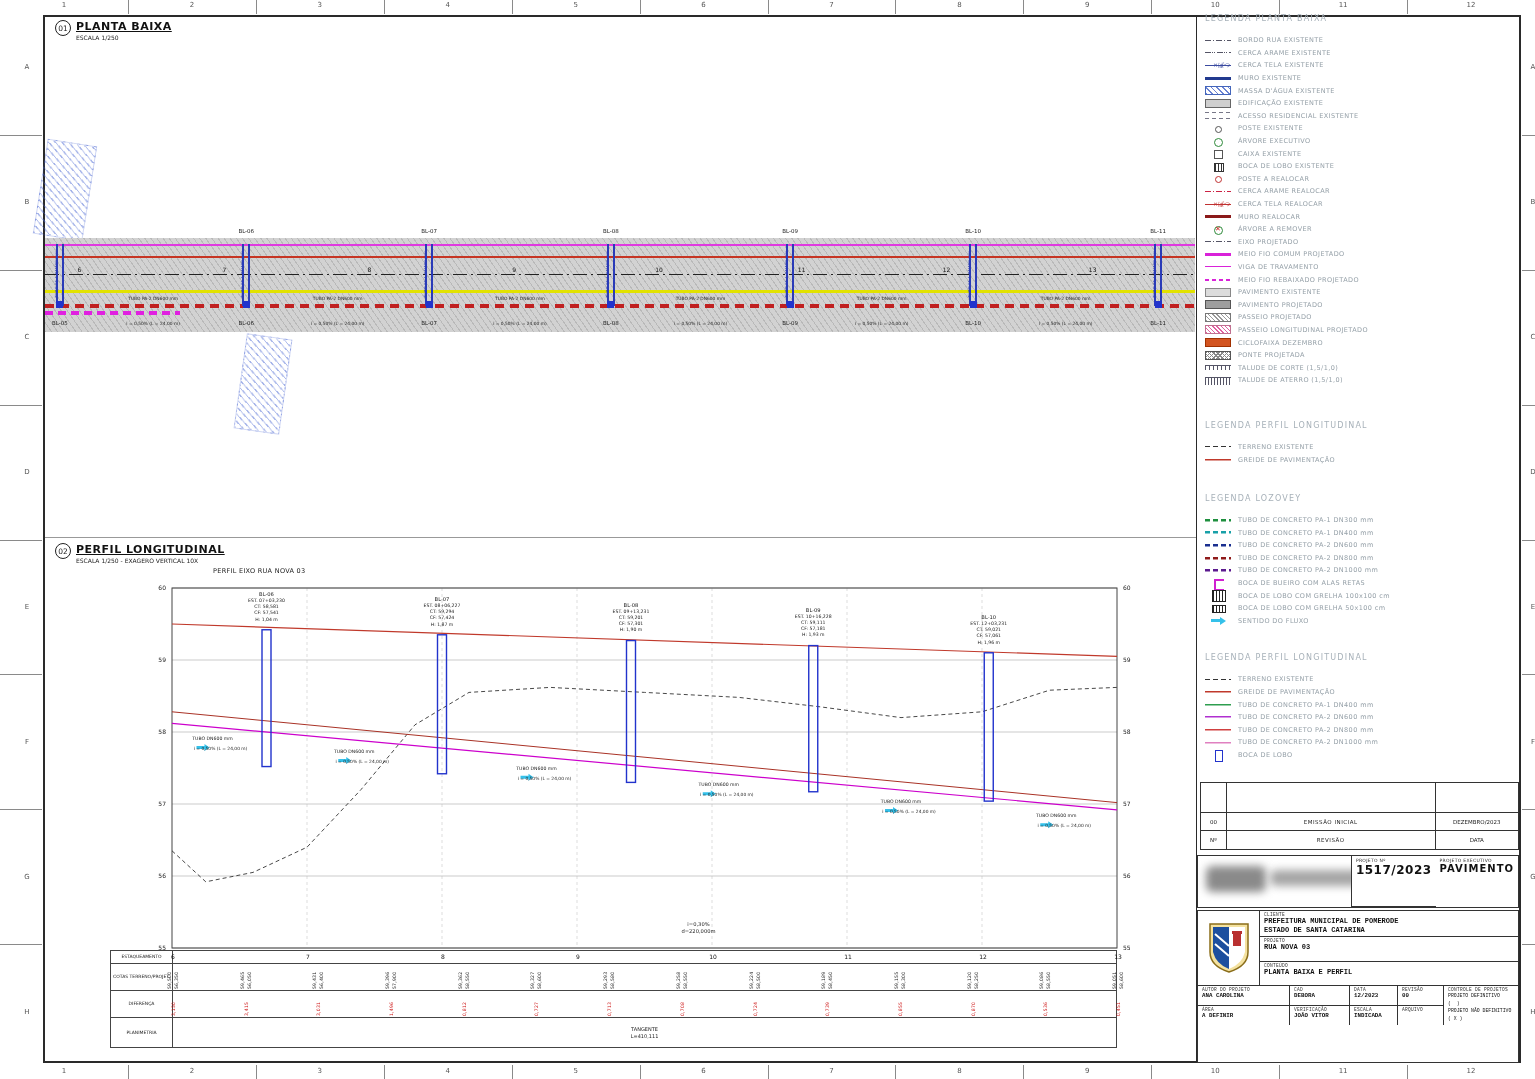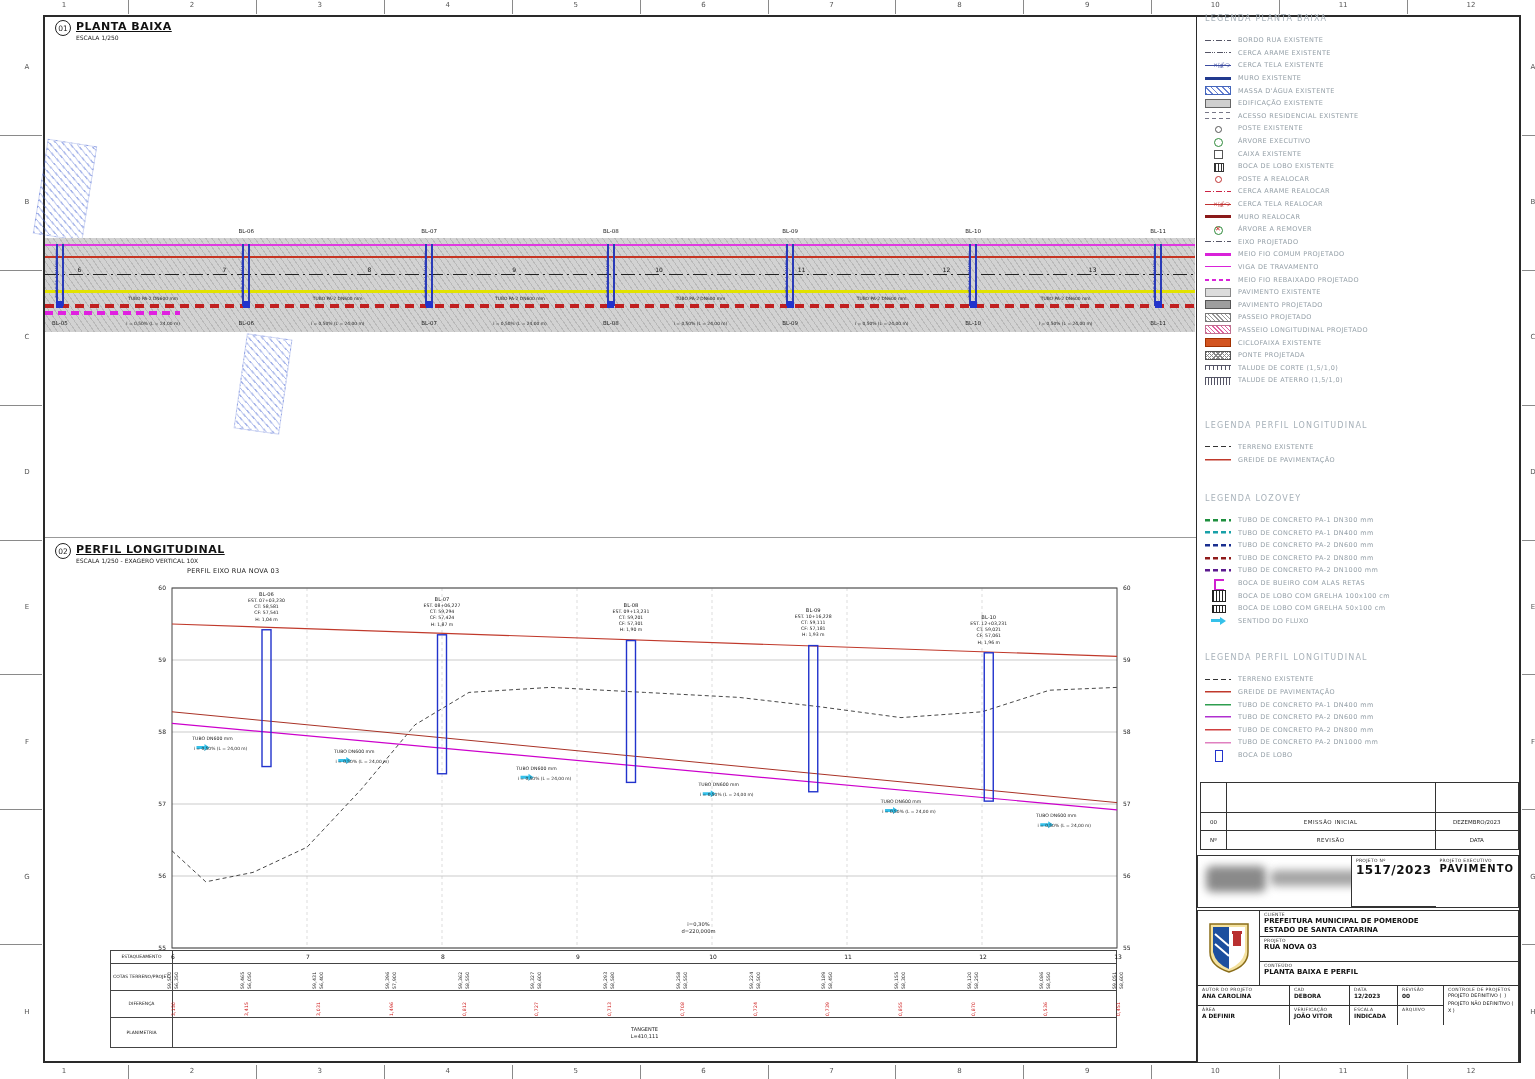--- a/index.html
+++ b/index.html
@@ -41,21 +41,21 @@
   .pl-bar{position:absolute;top:6px;height:62px;width:8px;border-left:2px solid #2a3bb8;border-right:2px solid #2a3bb8;}
   .pl-square{position:absolute;width:7px;height:7px;background:#2233cc;top:63px;}
   .pl-riser{position:absolute;transform-origin:0 0;transform:rotate(-90deg);font-size:4.2px;color:#2a3bb8;white-space:nowrap;}
   .pl-bl-top{position:absolute;top:-10px;font-size:5.5px;color:#222;transform:translateX(-50%);white-space:nowrap;}
   .pl-bl-bottom{position:absolute;top:82px;font-size:5.5px;color:#222;transform:translateX(-50%);white-space:nowrap;}
   .pl-seg-pipe{position:absolute;top:58px;font-size:4.4px;color:#222;transform:translateX(-50%);white-space:nowrap;}
   .pl-seg-slope{position:absolute;top:83px;font-size:4.4px;color:#222;transform:translateX(-50%);white-space:nowrap;}
   .pl-station{position:absolute;top:28px;font-size:6px;color:#111;transform:translateX(-50%);}
 
   
-  .chart-title{position:absolute;left:187px;top:567px;font-size:6.5px;color:#222;letter-spacing:.3px;}
+  .chart-title{position:absolute;left:213px;top:567px;font-size:6.5px;color:#222;letter-spacing:.3px;}
   #profile-svg{position:absolute;left:150px;top:578px;}
 
   
   #data-table{position:absolute;left:110px;top:950px;width:1007px;height:98px;border:1px solid #444;background:#fff;}
   .dt-row{position:relative;border-bottom:1px solid #444;display:flex;}
   .dt-row:last-child{border-bottom:none;}
   .dt-label{width:62px;border-right:1px solid #444;font-size:4.5px;color:#222;display:flex;align-items:center;justify-content:center;text-align:center;padding:1px;line-height:1.3;}
   .dt-data{position:relative;flex:1;}
   .dt-station{position:absolute;top:2px;font-size:6px;color:#111;transform:translateX(-50%);}
   .rot{position:absolute;transform-origin:0 0;transform:rotate(-90deg);font-size:4.6px;white-space:nowrap;color:#222;letter-spacing:.2px;}
@@ -139,21 +139,21 @@
   .pb-cell:first-child{border-bottom:1px solid #333;}
   .tb-label{font-size:4.5px;color:#333;letter-spacing:.3px;}
   .pb-num{font-size:12px;font-weight:bold;color:#111;text-align:center;letter-spacing:.5px;}
   .pb-exec{font-size:10px;font-weight:bold;color:#111;text-align:center;letter-spacing:1px;}
 
   
   #title-block{position:absolute;left:1197px;top:910px;width:322px;height:153px;border:1px solid #333;background:#fff;}
   .tb-r1{display:flex;height:75px;border-bottom:1px solid #333;}
   .tb-crest-cell{width:62px;border-right:1px solid #333;display:flex;align-items:center;justify-content:center;}
   .tb-r1-right{flex:1;display:flex;flex-direction:column;}
-  .tb-cell{position:relative;padding:1px 4px;}
+  .tb-cell{position:relative;padding:1px 4px;font-family:Liberation Mono, monospace;}
   .tb-r1-right .tb-cell{flex:1;border-bottom:1px solid #333;}
   .tb-r1-right .tb-cell:last-child{border-bottom:none;}
   .tb-strong{font-size:7px;font-weight:bold;color:#111;line-height:1.3;}
   .tb-val{font-size:5.8px;font-weight:bold;color:#111;line-height:1.4;}
   .tb-r2{display:flex;height:37px;border-bottom:1px solid #333;}
   .tb-r2 .tb-cell{border-right:1px solid #333;}
   .tb-r2 .tb-cell:last-child{border-right:none;}
   .tb-sheetno{font-size:12px;font-weight:bold;color:#111;text-align:center;margin-top:3px;}
   .tb-r3{display:flex;height:39px;}
   .tb-col{display:flex;flex-direction:column;border-right:1px solid #333;}
@@ -584,21 +584,21 @@
       <div class="legend-item">
         <span class="sw sw-hatch-gray"></span>
         <span class="legend-label">PASSEIO PROJETADO</span>
       </div>
       <div class="legend-item">
         <span class="sw sw-hatch-pink"></span>
         <span class="legend-label">PASSEIO LONGITUDINAL PROJETADO</span>
       </div>
       <div class="legend-item">
         <span class="sw sw-rect-red"></span>
-        <span class="legend-label">CICLOFAIXA EXISTENTE</span>
+        <span class="legend-label">CICLOFAIXA DEZEMBRO</span>
       </div>
       <div class="legend-item">
         <span class="sw sw-hatch-box"></span>
         <span class="legend-label">PONTE PROJETADA</span>
       </div>
       <div class="legend-item">
         <span class="sw sw-ticks-cut"></span>
         <span class="legend-label">TALUDE DE CORTE (1,5/1,0)</span>
       </div>
       <div class="legend-item">

